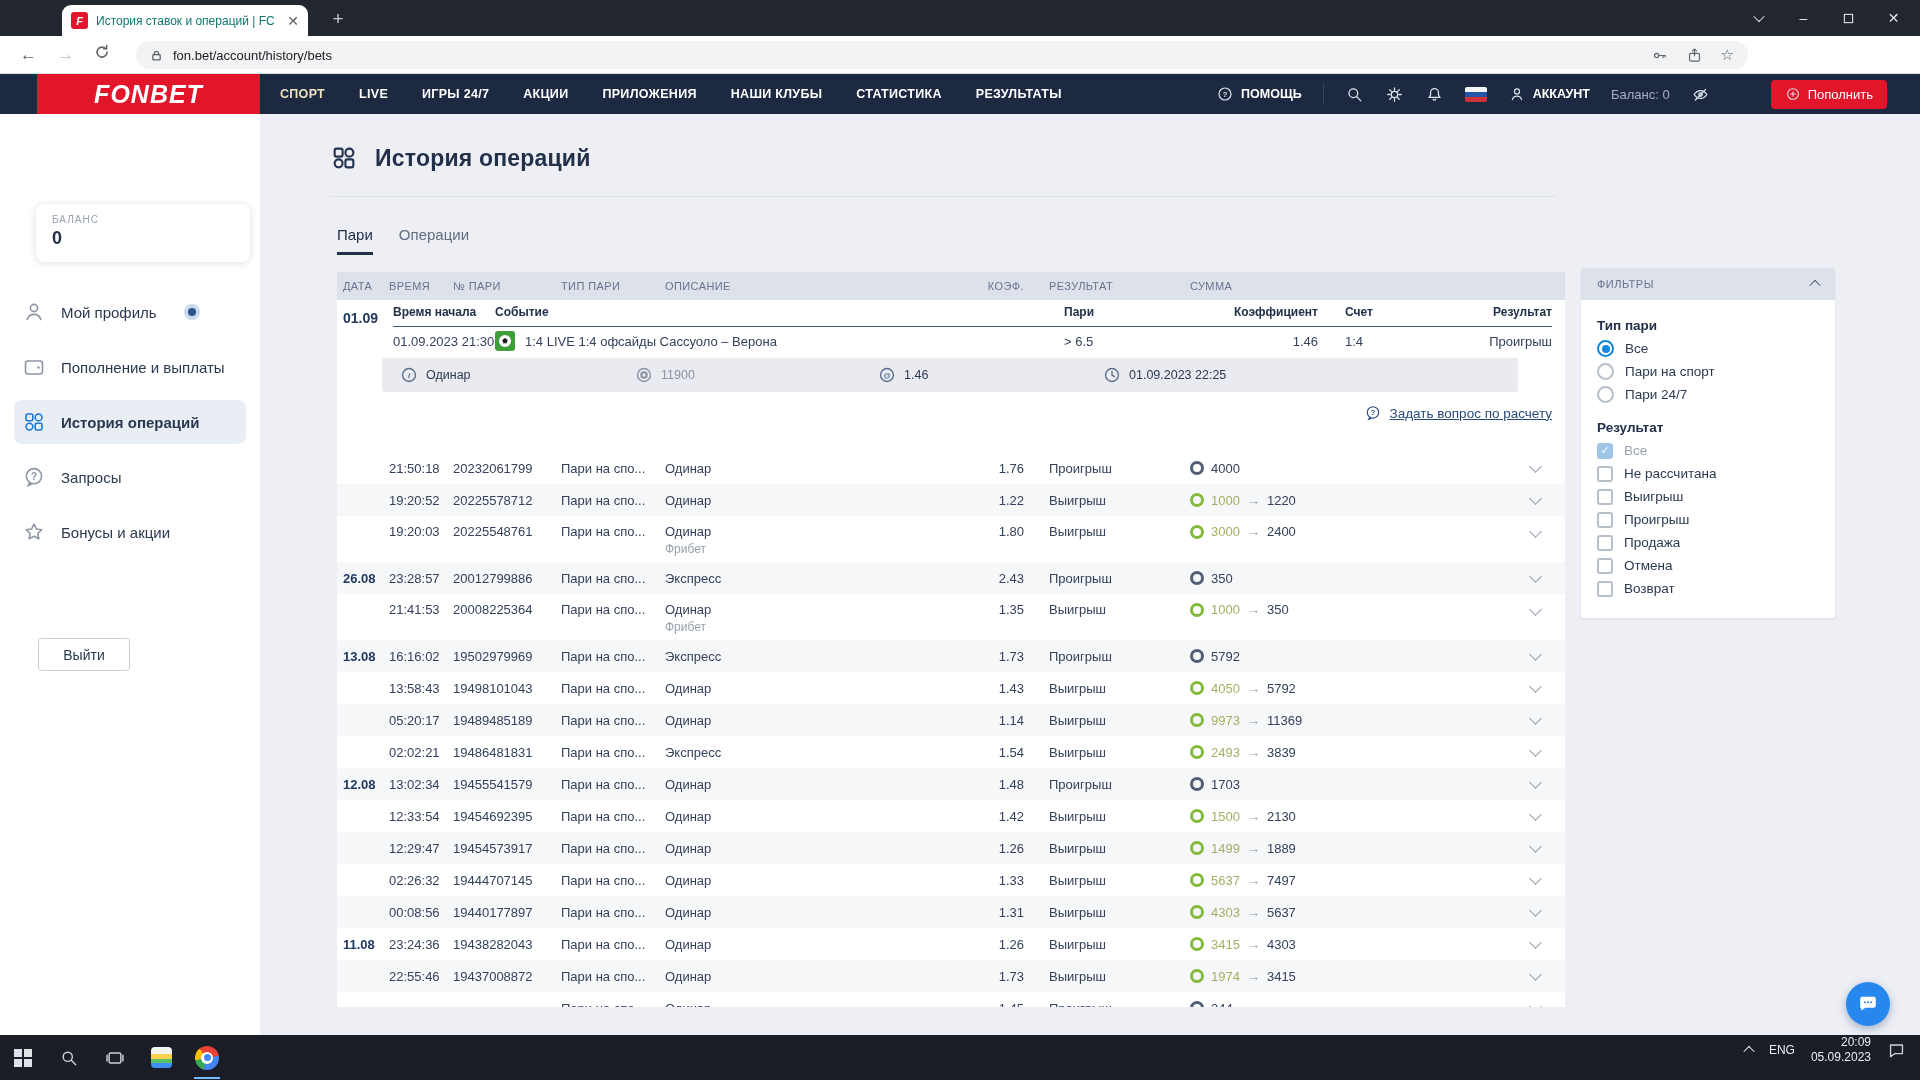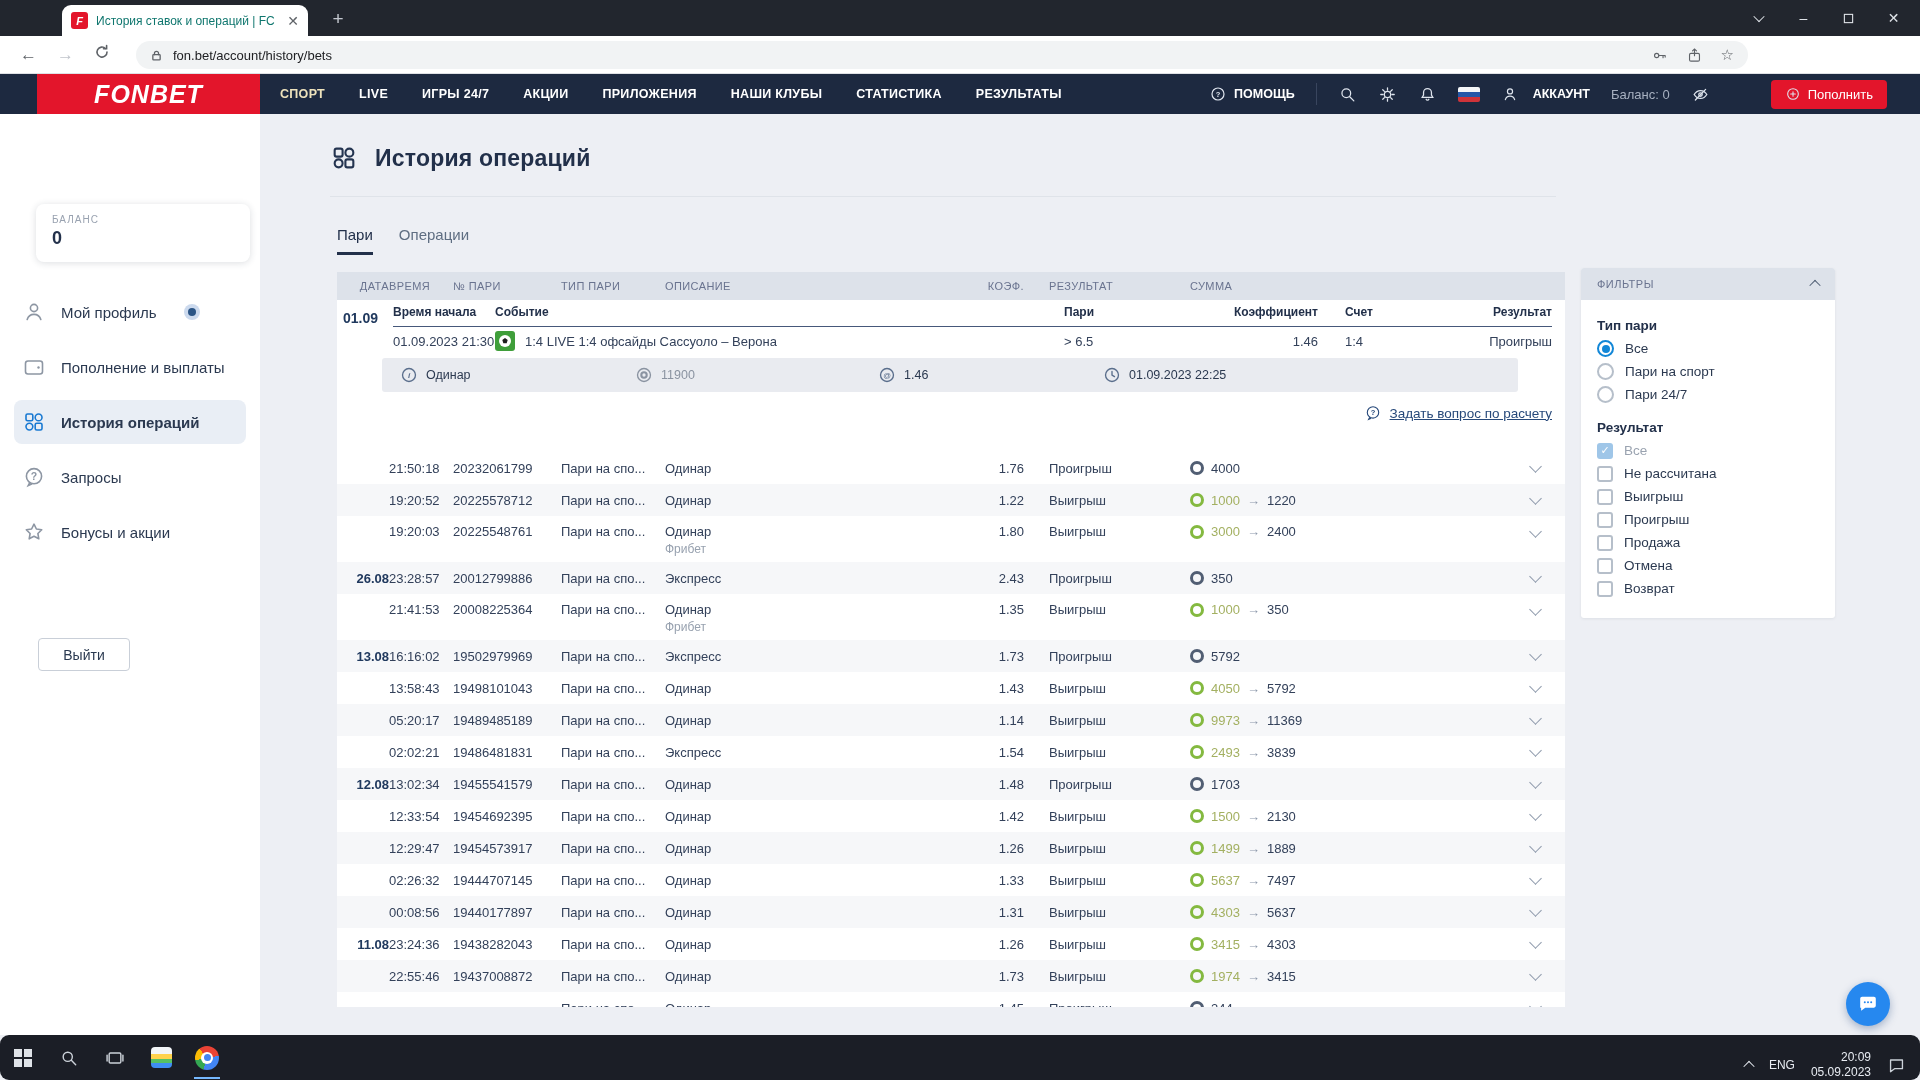--- a/index.html
+++ b/index.html
@@ -49,21 +49,21 @@
     font-style:italic; letter-spacing:1px; }
   .fmenu { position:absolute; left:280px; top:0; height:40px; display:flex; align-items:center; gap:34px; }
   .fm-item { color:#fff; font-size:12.5px; font-weight:bold; letter-spacing:.3px; }
   .fm-item.accent { color:#eee2bc; }
   .fnav-right { position:absolute; right:33px; top:0; height:40px; display:flex; align-items:center; gap:21px; }
   .fnav-right svg { fill:none; stroke:#dfe5ee; stroke-width:1.6; stroke-linecap:round; }
   .fhelp { display:flex; align-items:center; gap:7px; color:#fff; font-size:12.5px; font-weight:bold; }
   .vdiv { width:1px; height:22px; background:#39455e; }
   .flag { width:22px; height:15px; border-radius:2px;
     background:linear-gradient(180deg,#f4f6f8 0 33%,#2457a8 33% 66%,#cf3339 66% 100%); }
-  .facct { display:flex; align-items:center; gap:14px; color:#fff; font-size:12.5px; font-weight:bold; }
+  .facct { display:flex; align-items:center; gap:7px; color:#fff; font-size:12.5px; font-weight:bold; }
   .fbal { color:#a7b0c0; font-size:13px; }
   .deposit { display:flex; align-items:center; gap:7px; height:29px; padding:0 14px; background:#e3152b;
     border-radius:4px; color:#fff; font-size:13px;margin-left:40px; }
 
   
   .sidebar { position:absolute; left:0; top:114px; width:260px; height:921px; background:#fff; }
   .uname { position:absolute; left:38px; top:30px; width:200px; font-size:17px; line-height:25px; color:#2a3950; }
   .balcard { position:absolute; left:36px; top:90px; width:214px; height:58px; background:#fff; border-radius:8px;
     box-shadow:0 1px 7px rgba(40,50,70,.16); padding:10px 16px; }
   .bal-label { font-size:10px; letter-spacing:1px; color:#99a2b0; }
@@ -87,21 +87,21 @@
   .title-row svg { width:28px; height:28px; fill:none; stroke:#243450; stroke-width:1.8; }
   .page-title { font-size:23px; font-weight:bold; color:#22304a; letter-spacing:.2px; }
   .hr { position:absolute; left:330px; top:196px; width:1226px; height:1px; background:#dfe3e9; }
   .tabs { position:absolute; left:337px; top:226px; display:flex; gap:26px; font-size:15px; }
   .tab-i { color:#5f6e82; padding-bottom:9px; }
   .tab-i.active { color:#22304a; border-bottom:3px solid #22304a; }
 
   .tableblock { position:absolute; left:337px; top:272px; width:1228px; height:735px; background:#fff; overflow:hidden; }
   .grid9 { display:grid; grid-template-columns:52px 64px 108px 104px 320px 55px 140px 325px 60px; }
   .thead { height:28px; background:#dde2ea; align-items:center; font-size:11px; color:#69738f; letter-spacing:.4px; }
-  .col-date { padding-left:6px;text-align:right; }
+  .col-date { padding-left:6px; }
   .col-coef { text-align:right; padding-right:16px; }
   .col-result { padding-left:9px; }
   .col-sum { padding-left:10px; }
 
   .expanded { position:absolute; left:0; top:28px; width:1228px; height:152px; font-size:13px; color:#33415a; }
   .exp-date { position:absolute; left:6px; top:10px; font-size:14px; font-weight:bold; color:#20395e; }
   .subh { position:absolute; top:5px; font-size:12px; font-weight:bold; color:#22304a; }
   .exp-underline { position:absolute; left:56px; top:26px; width:1159px; border-top:1px solid #46587a; }
   .evrow { position:absolute; top:34px; font-size:13px; color:#33415a; }
   .rbox { text-align:right; }
@@ -149,21 +149,21 @@
   .radio.sel::after { content:""; position:absolute; inset:2.5px; border-radius:50%; background:#1287d7; }
   .cbox { width:16px; height:16px; border-radius:3px; border:2px solid #b6bfca; flex:none;
     display:flex; align-items:center; justify-content:center; }
   .cbox.mchk { background:#9fc6e8; border:none; color:#fff; font-size:11px; }
 
   .fab { position:absolute; left:1846px; top:982px; width:44px; height:44px; border-radius:50%; background:#2688ef;
     display:flex; align-items:center; justify-content:center; box-shadow:0 3px 8px rgba(20,60,120,.35); }
 
   
   .taskbar { position:absolute; left:0; top:1035px; width:1920px; height:45px; background:#1b1e26;
-    display:flex; align-items:flex-end;border-radius:9px; }
+    display:flex; align-items:flex-start; }
   .tb-btn { width:46px; height:45px; display:flex; align-items:center; justify-content:center; position:relative; }
   .tb-btn svg { fill:none; stroke:#ccd2d9; stroke-width:1.7; stroke-linecap:round; }
   .winlogo { display:grid; grid-template-columns:8px 8px; grid-template-rows:8px 8px; gap:2px; }
   .winlogo i { background:#dfe3e8; }
   .mediaico { width:21px; height:21px; border-radius:4px;
     background:linear-gradient(180deg,#f2f5f8 0 32%,#ffd24d 32% 55%,#57c163 55% 78%,#3f8ef3 78% 100%); }
   .chromeico { width:24px; height:24px; border-radius:50%; position:relative;
     background:conic-gradient(from -40deg,#ea4335 0 33%,#4285f4 33% 66%,#34a853 66% 83%,#fbbc05 83% 100%); }
   .chromeico::before { content:""; position:absolute; inset:6px; border-radius:50%; background:#fff; }
   .chromeico::after { content:""; position:absolute; inset:8.5px; border-radius:50%; background:#4285f4; }

